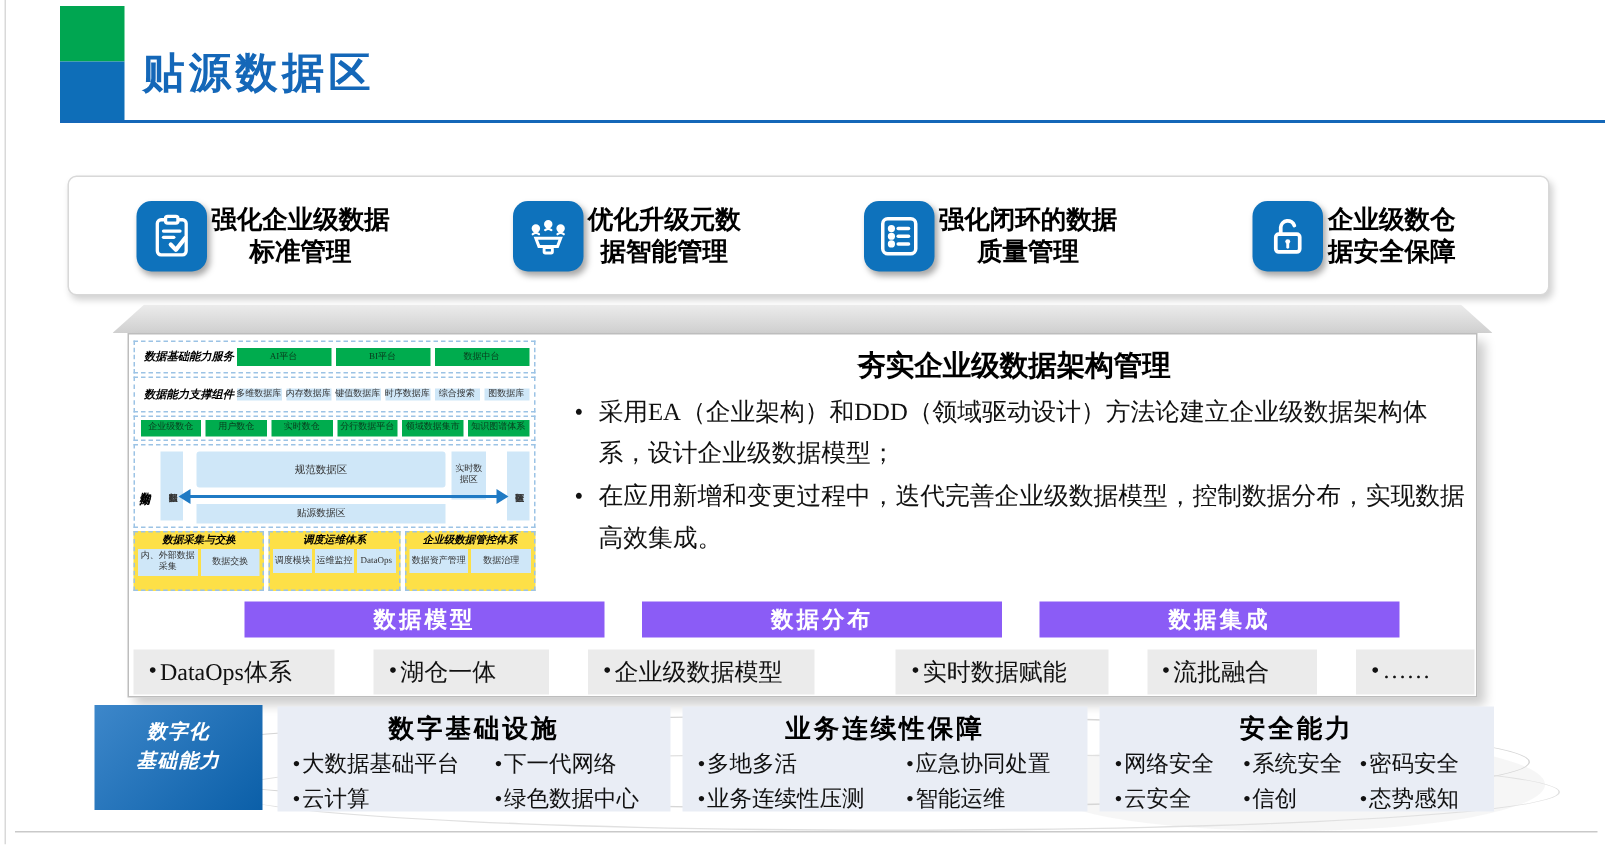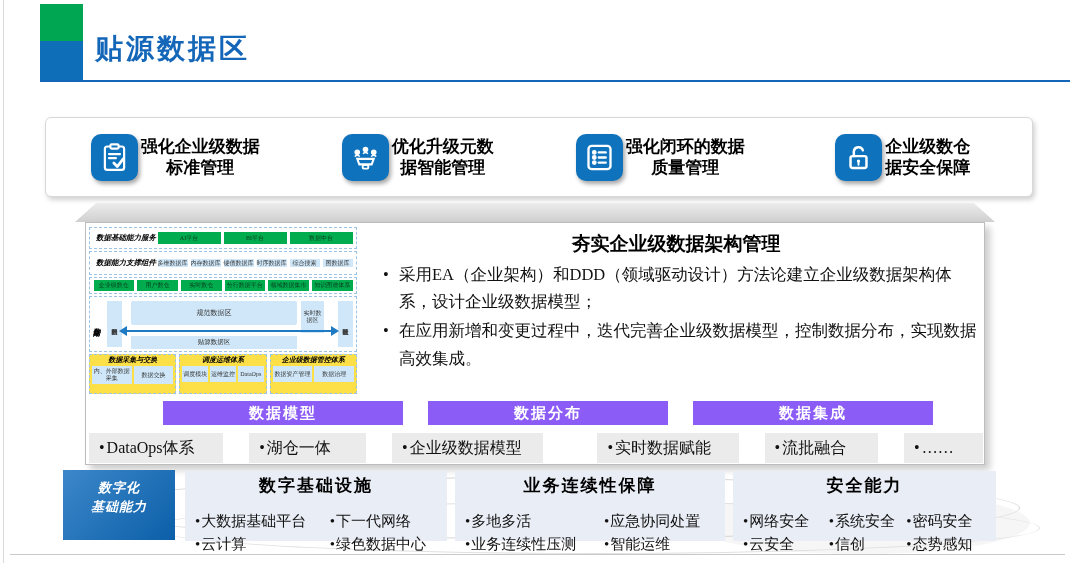--- a/index.html
+++ b/index.html
@@ -134,21 +134,21 @@
   }
   .found-panel {
     position:absolute; top:471px; height:70px; z-index:1;
     background:#e9edf5; padding:3px 10px 0 10px;
   }
   .fp-1 { left:185px; width:262px; }
   .fp-2 { left:455px; width:270px; }
   .fp-3 { left:733px; width:263px; }
   .found-title {
     text-align:center; font-family:"Liberation Serif", serif; font-weight:bold;
-    font-size:17px; letter-spacing:2px; margin-bottom:14px;
+    font-size:17px; letter-spacing:2px; margin-bottom:3px;
   }
   .found-grid { display:grid; column-gap:6px; row-gap:1px; }
   .fg-2a { grid-template-columns:1.2fr 1fr; }
   .fg-2b { grid-template-columns:1.2fr 1fr; }
   .fg-3  { grid-template-columns:1fr 0.9fr 1fr; }
   .found-item {
     font-family:Liberation Serif, serif; font-size:15px; color:#111;
     white-space:nowrap; line-height:1.45;
   }
   .found-item::before { content:"•"; margin-right:1px; }

